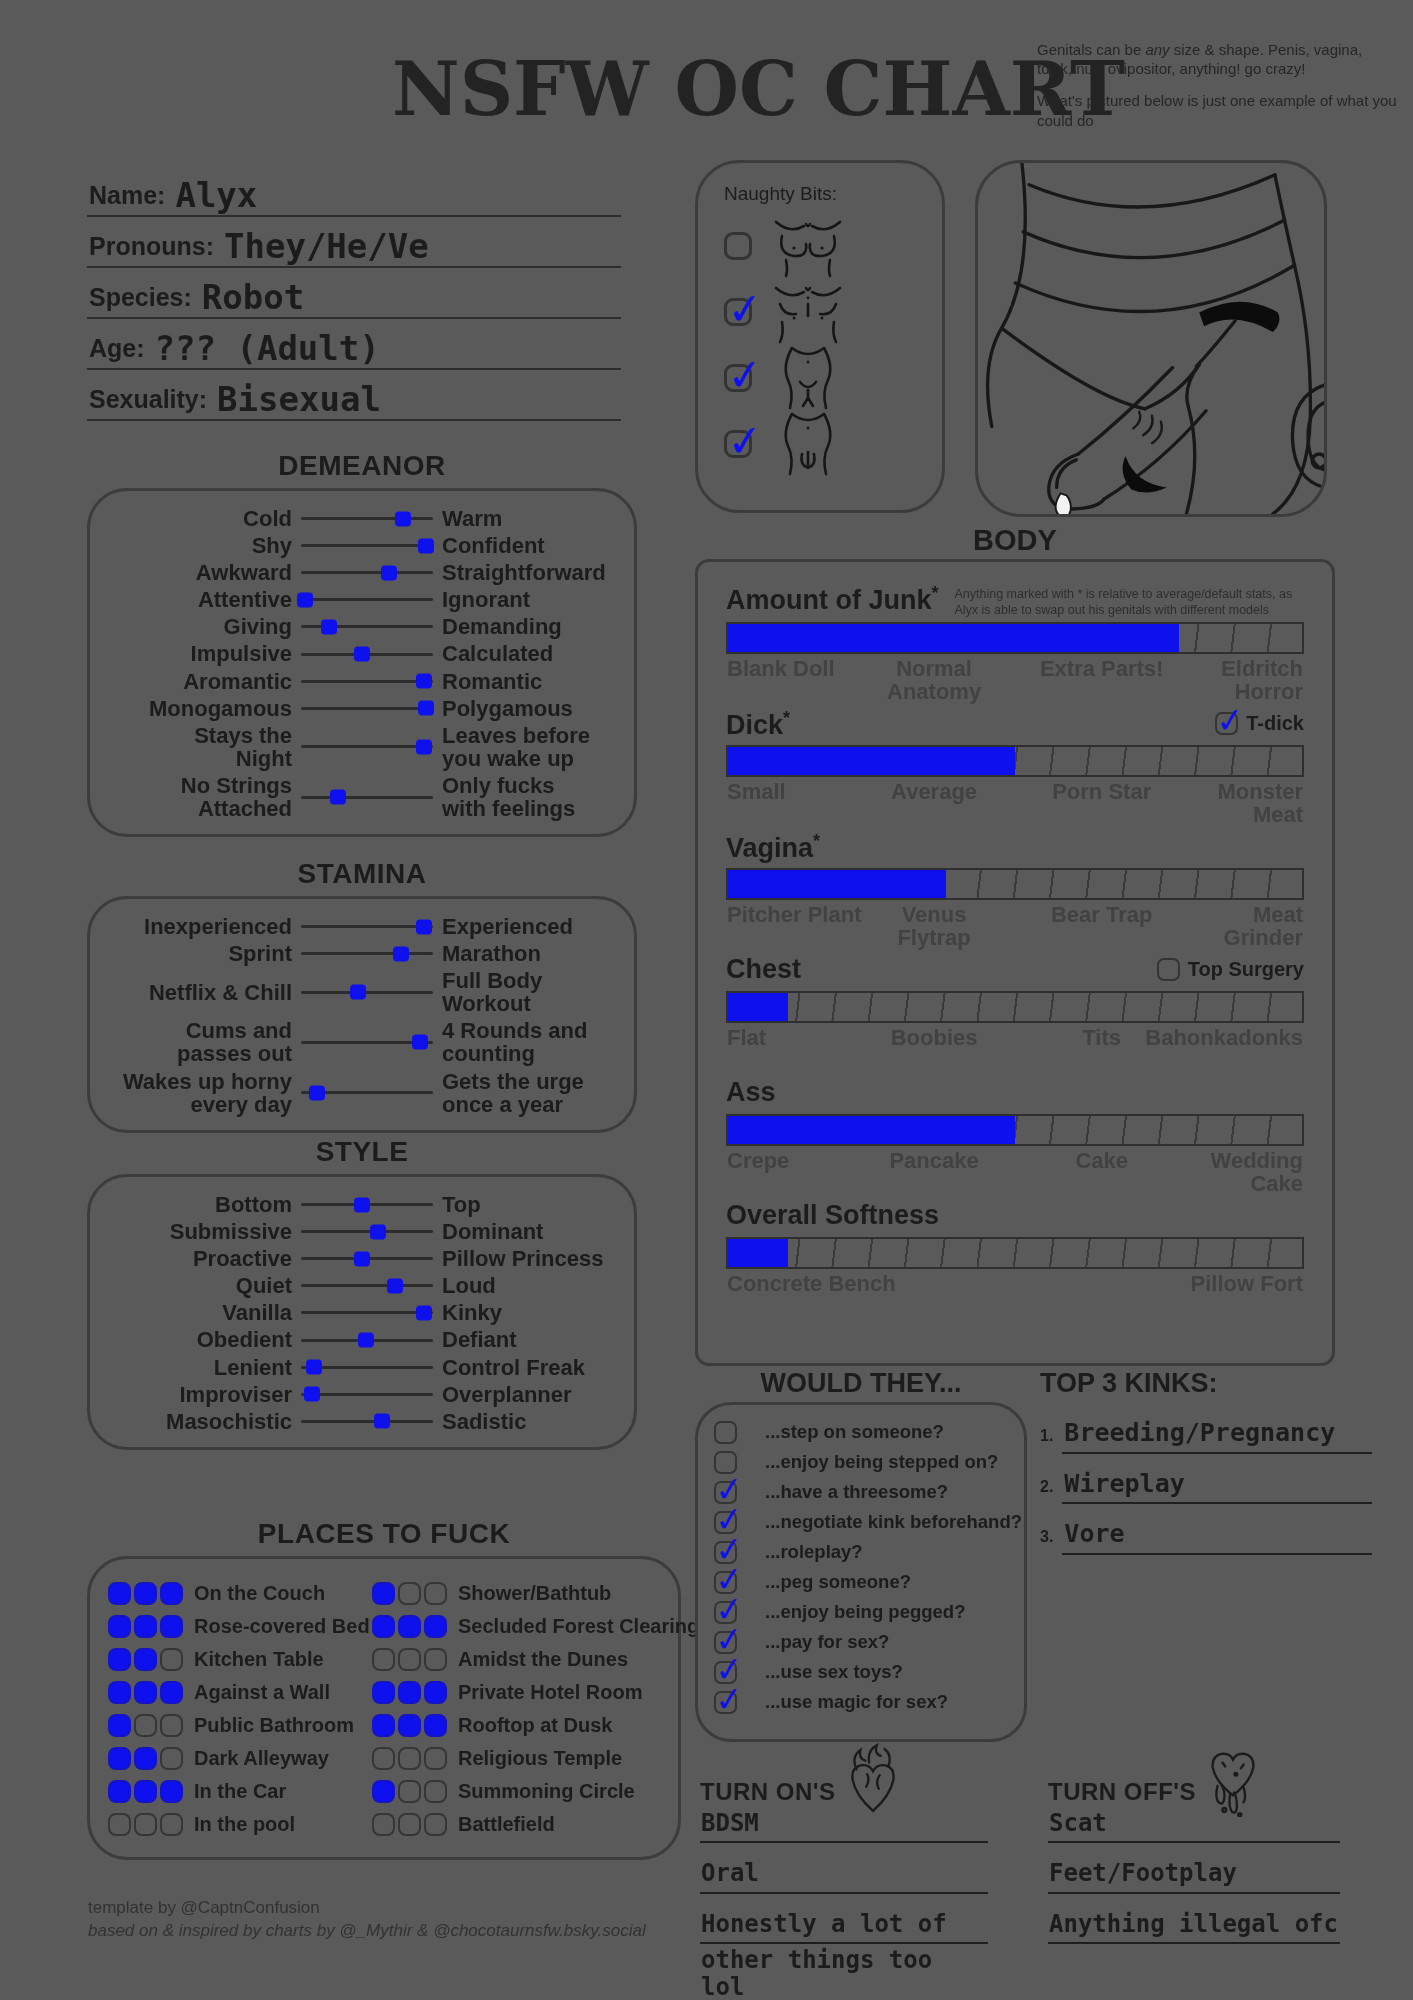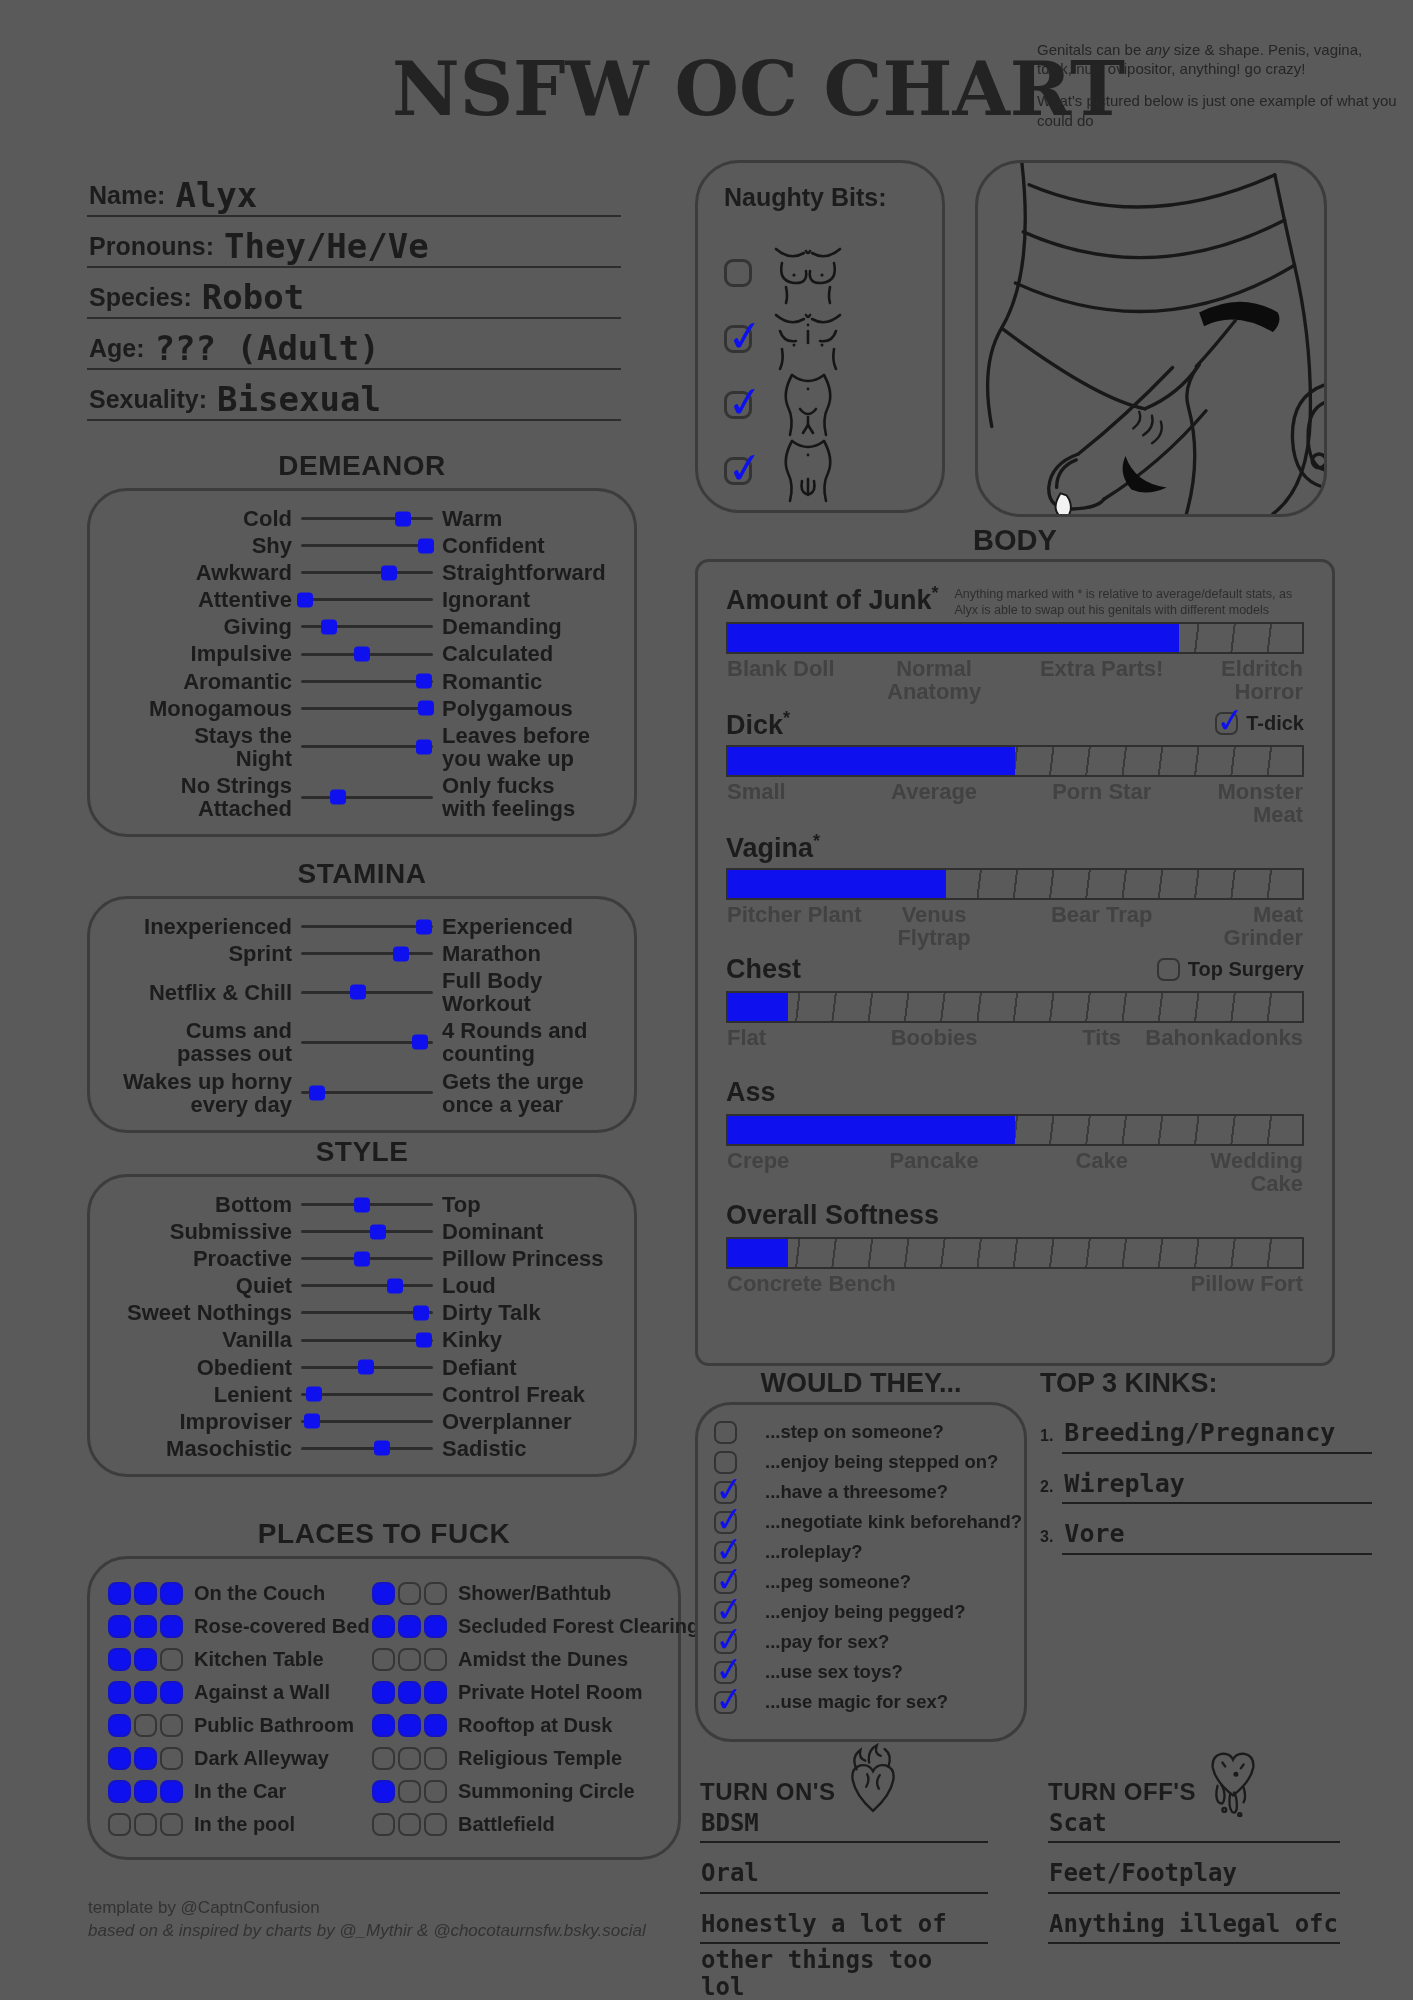--- a/index.html
+++ b/index.html
@@ -36,21 +36,21 @@
   .dot.filled{background:var(--blue);border-color:#1414c4}
   .pl-label{font-weight:bold;font-size:20px;white-space:nowrap}
 
   .checkbox{position:relative;width:28px;height:28px;border:3px solid #343434;border-radius:9px;flex:none;box-sizing:border-box}
   .checkbox .mark{position:absolute;left:0;top:-17px;font-size:43px;font-weight:bold;color:var(--blue);
                   font-family:"DejaVu Sans",sans-serif;transform:rotate(-6deg)}
   .checkbox.cb-sm{width:23px;height:23px;border-width:2.5px;border-radius:7px}
   .checkbox.cb-sm .mark{font-size:34px;top:-14px;left:-1px}
 
   #naughty{position:absolute;left:695px;top:160px;width:250px;height:353px;border-radius:44px;padding:20px 0 0 26px}
-  .nb-title{font-size:25px;font-weight:bold;margin-bottom:28px}
+  .nb-title{font-size:19px;font-weight:normal;margin-bottom:8px}
   .nb-row{display:flex;align-items:center;gap:18px;height:66px}
   .nb-icon svg{display:block}
 
   #illustration{position:absolute;left:975px;top:160px;width:352px;height:357px;border:3px solid var(--border,#3c3c3c);
                 border-radius:46px;box-sizing:border-box;overflow:hidden}
   #illustration svg{display:block;width:100%;height:100%}
 
   #body-title{position:absolute;left:695px;top:524px;width:640px;text-align:center;font-size:29px;font-weight:bold}
   #body-panel{position:absolute;left:695px;top:559px;width:640px;height:807px;border-radius:14px;padding:22px 28px 8px}
   .group{margin-bottom:6px}
@@ -274,27 +274,20 @@
             <div class="sl-handle" style="left: 46%;"></div>
           </div>
           <span class="sl-right">Pillow Princess</span>
         </div>
         <div class="sl-row">
           <span class="sl-left">Quiet</span>
           <div class="sl-track">
             <div class="sl-handle" style="left: 71%;"></div>
           </div>
           <span class="sl-right">Loud</span>
-        </div>
-        <div class="sl-row">
-          <span class="sl-left">Sweet Nothings</span>
-          <div class="sl-track">
-            <div class="sl-handle" style="left: 91%;"></div>
-          </div>
-          <span class="sl-right">Dirty Talk</span>
         </div>
         <div class="sl-row">
           <span class="sl-left">Vanilla</span>
           <div class="sl-track">
             <div class="sl-handle" style="left: 93%;"></div>
           </div>
           <span class="sl-right">Kinky</span>
         </div>
         <div class="sl-row">
           <span class="sl-left">Obedient</span>

